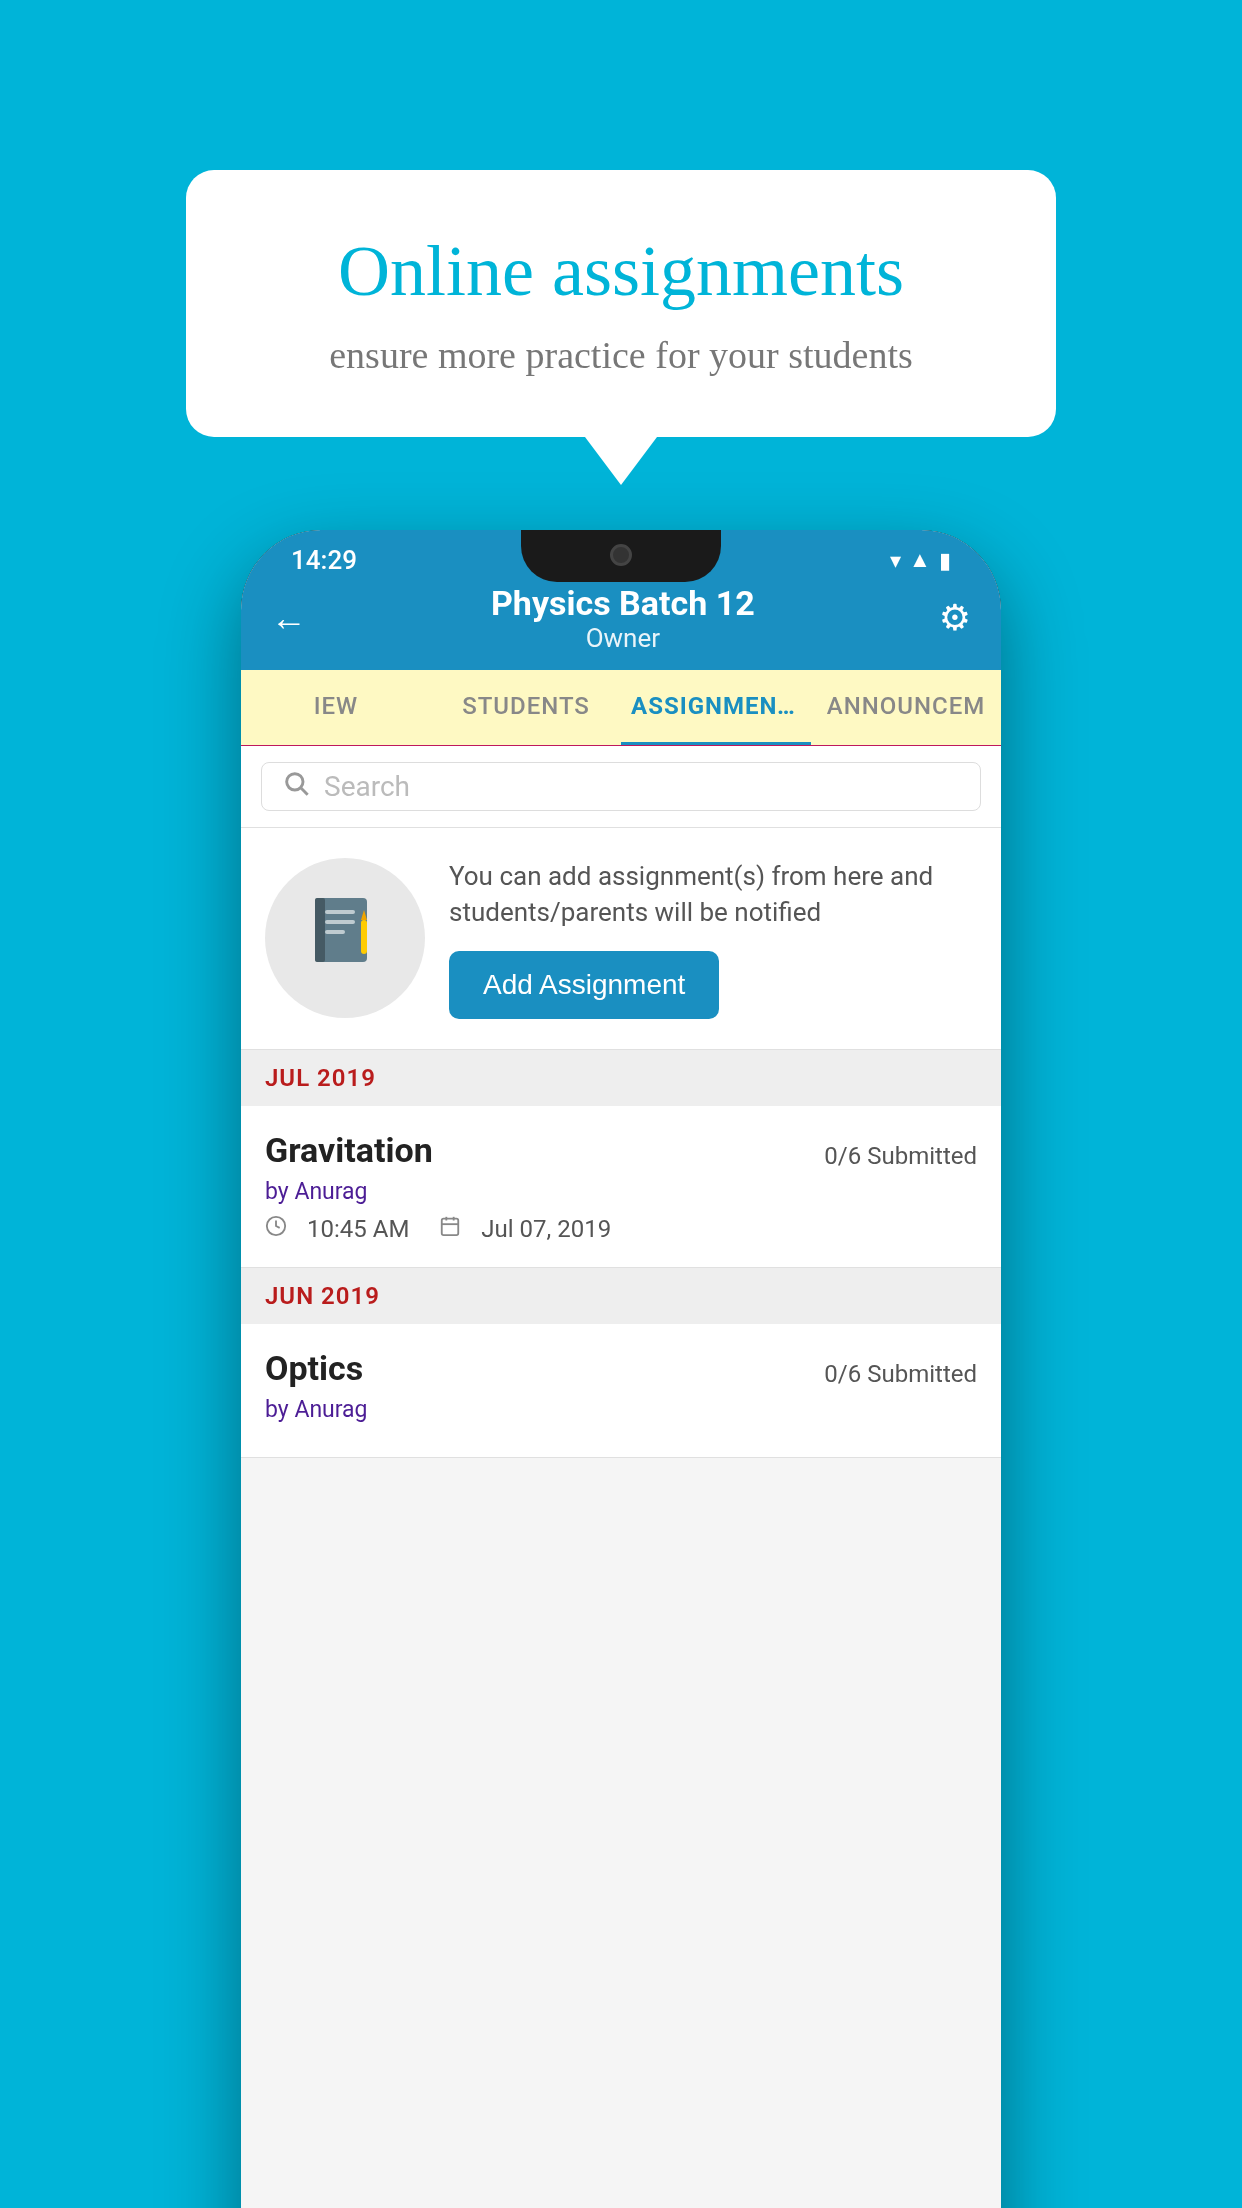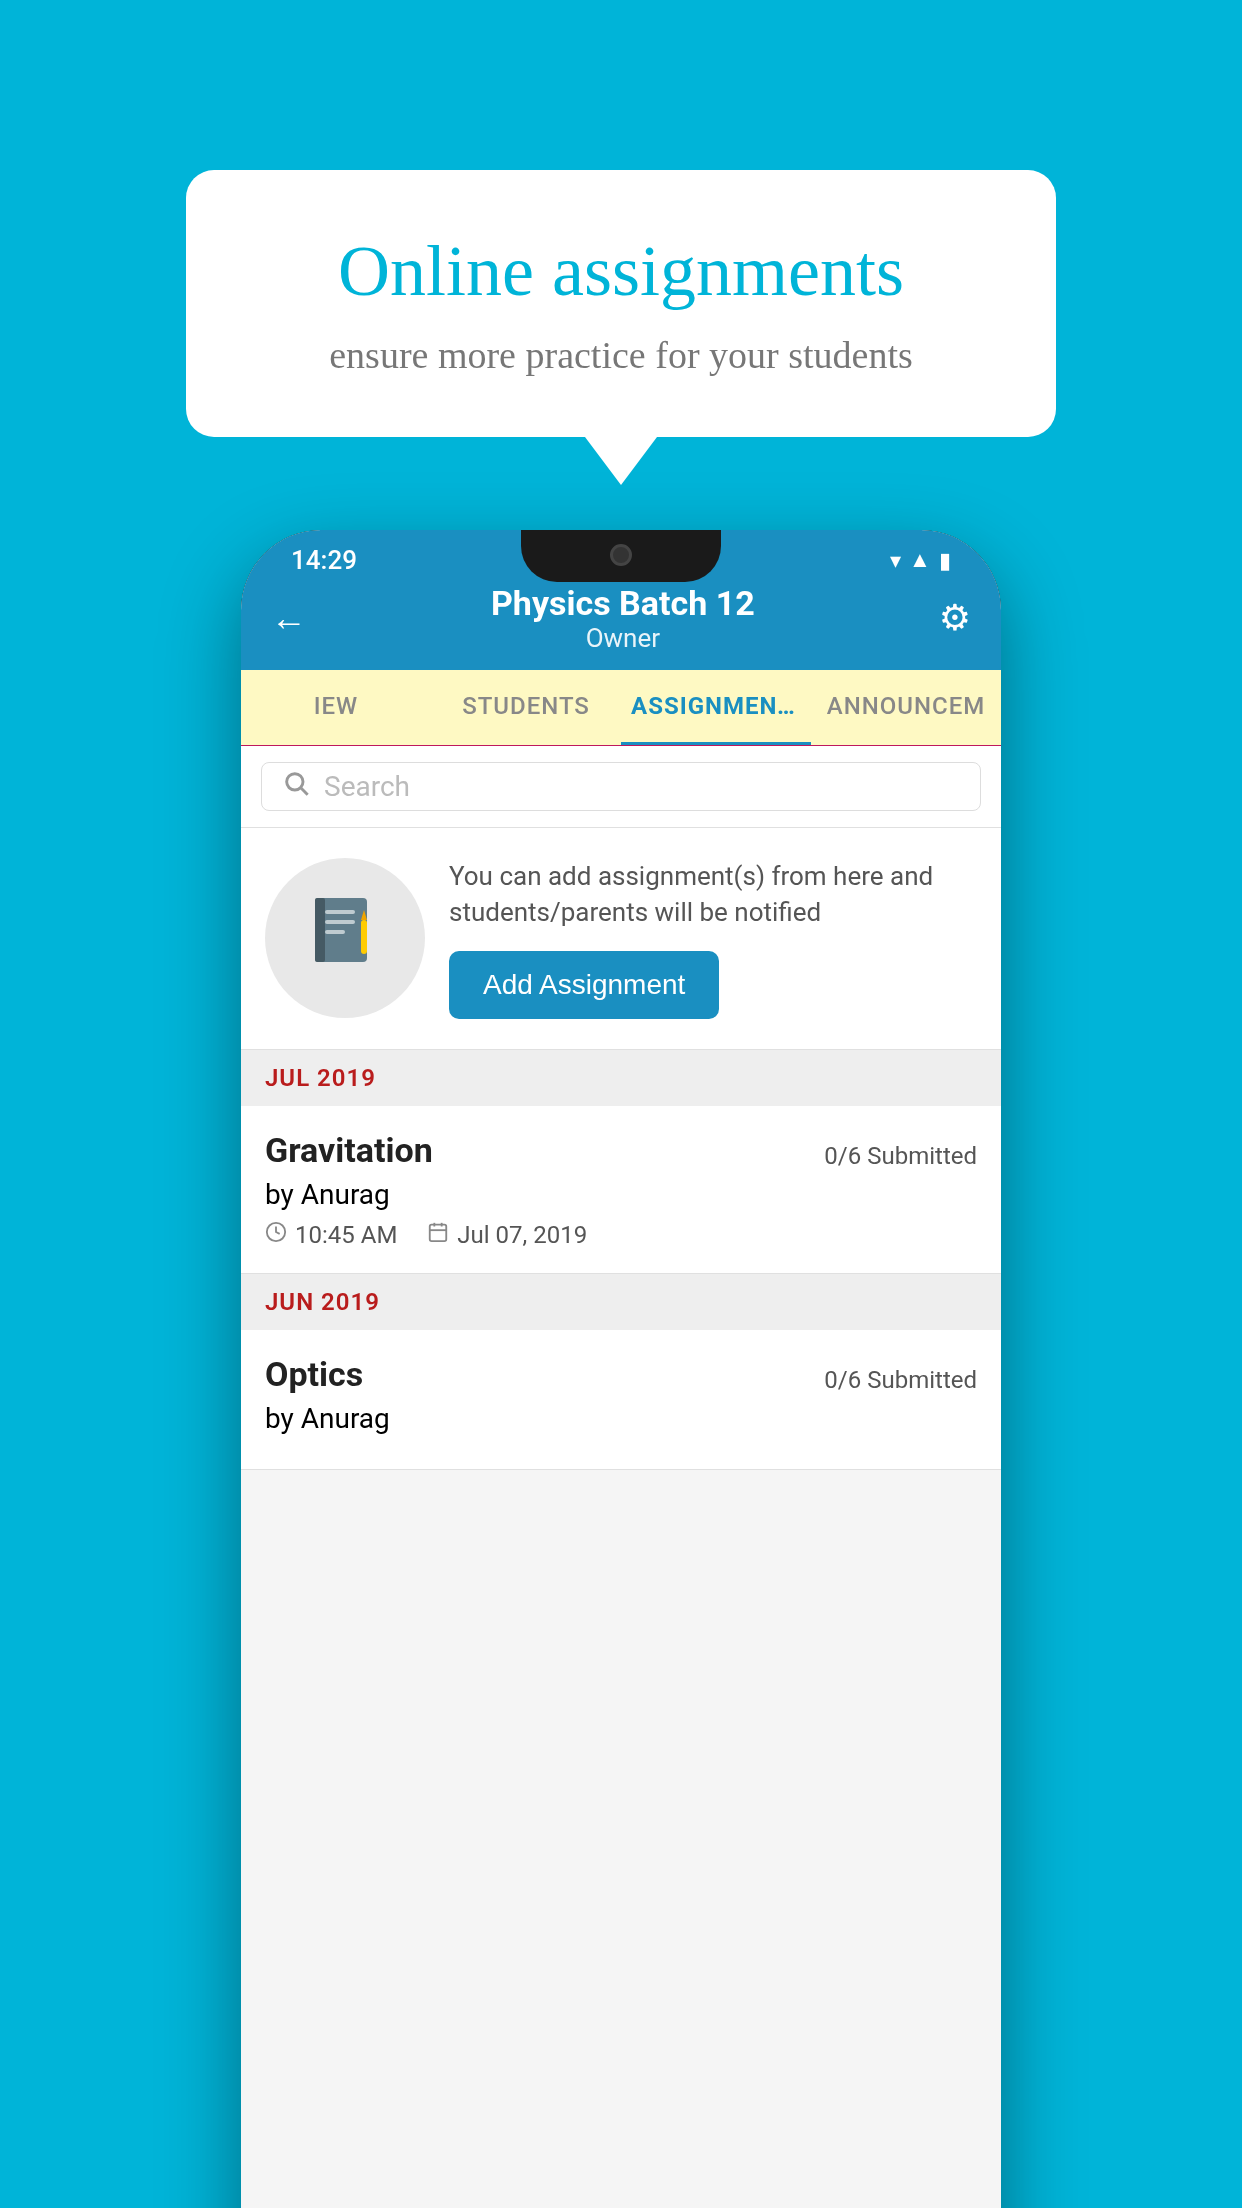--- a/index.html
+++ b/index.html
@@ -314,37 +314,37 @@
       font-weight: 700;
       color: #222;
     }
 
     .assignment-submitted {
       font-size: 24px;
       color: #555;
     }
 
     .assignment-by {
-      color: #000000;
-      font-size: 28px;
+      color: #4c1d95;
+      font-size: 23px;
       margin-bottom: 10px;
     }
 
     .assignment-meta {
       display: flex;
       align-items: center;
       gap: 30px;
       color: #555;
       font-size: 24px;
     }
 
     .meta-item {
       display: flex;
       align-items: center;
-      gap: 8px;
+      gap: 20px;
     }
 
     .meta-icon {
       font-size: 24px;
       color: #888;
     }
   </style>
 </head>
 <body>
 

